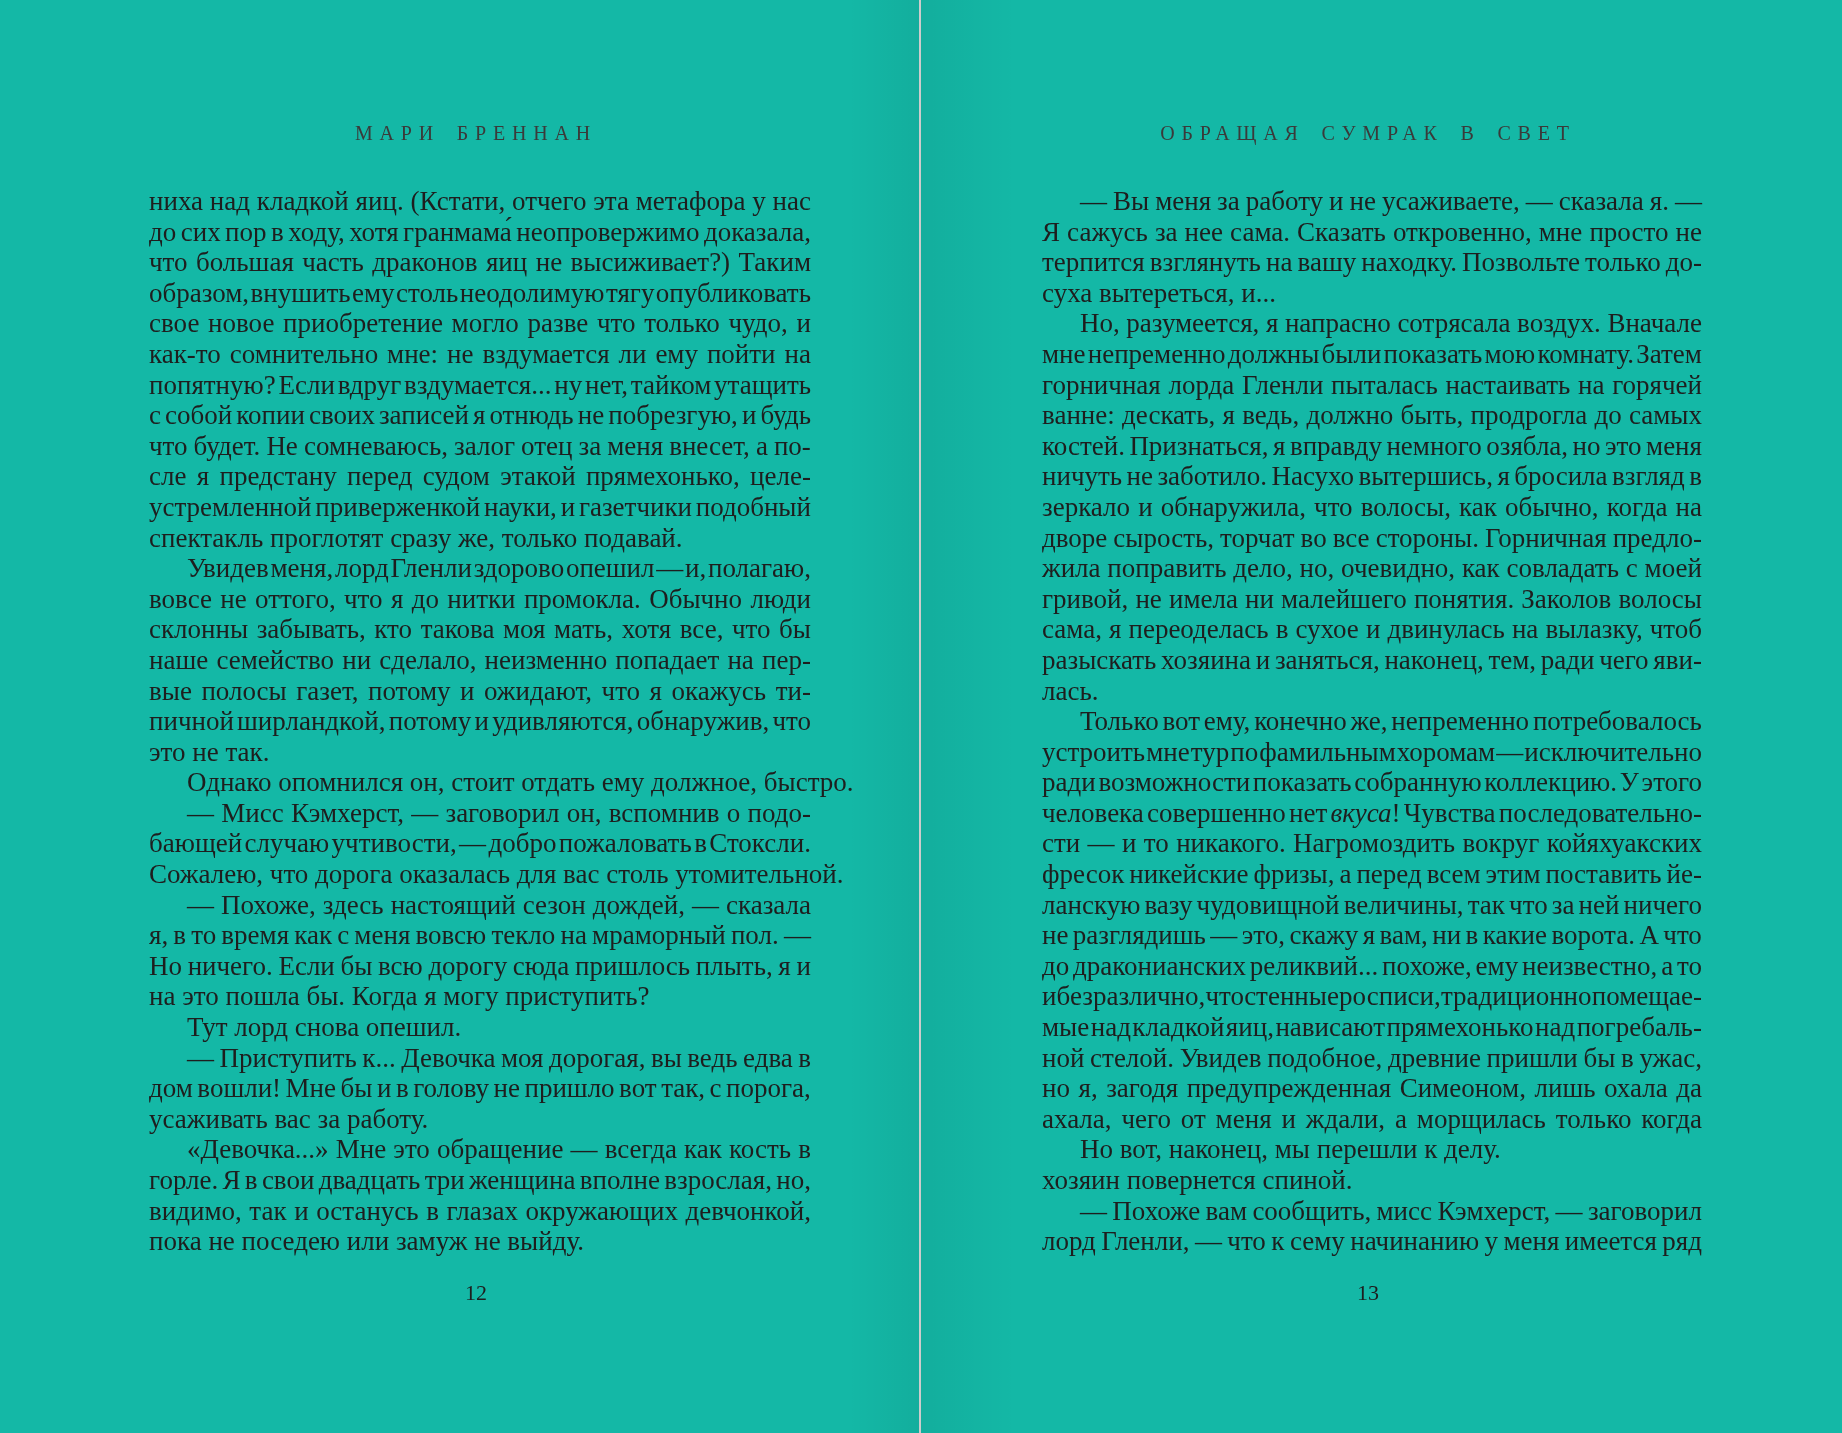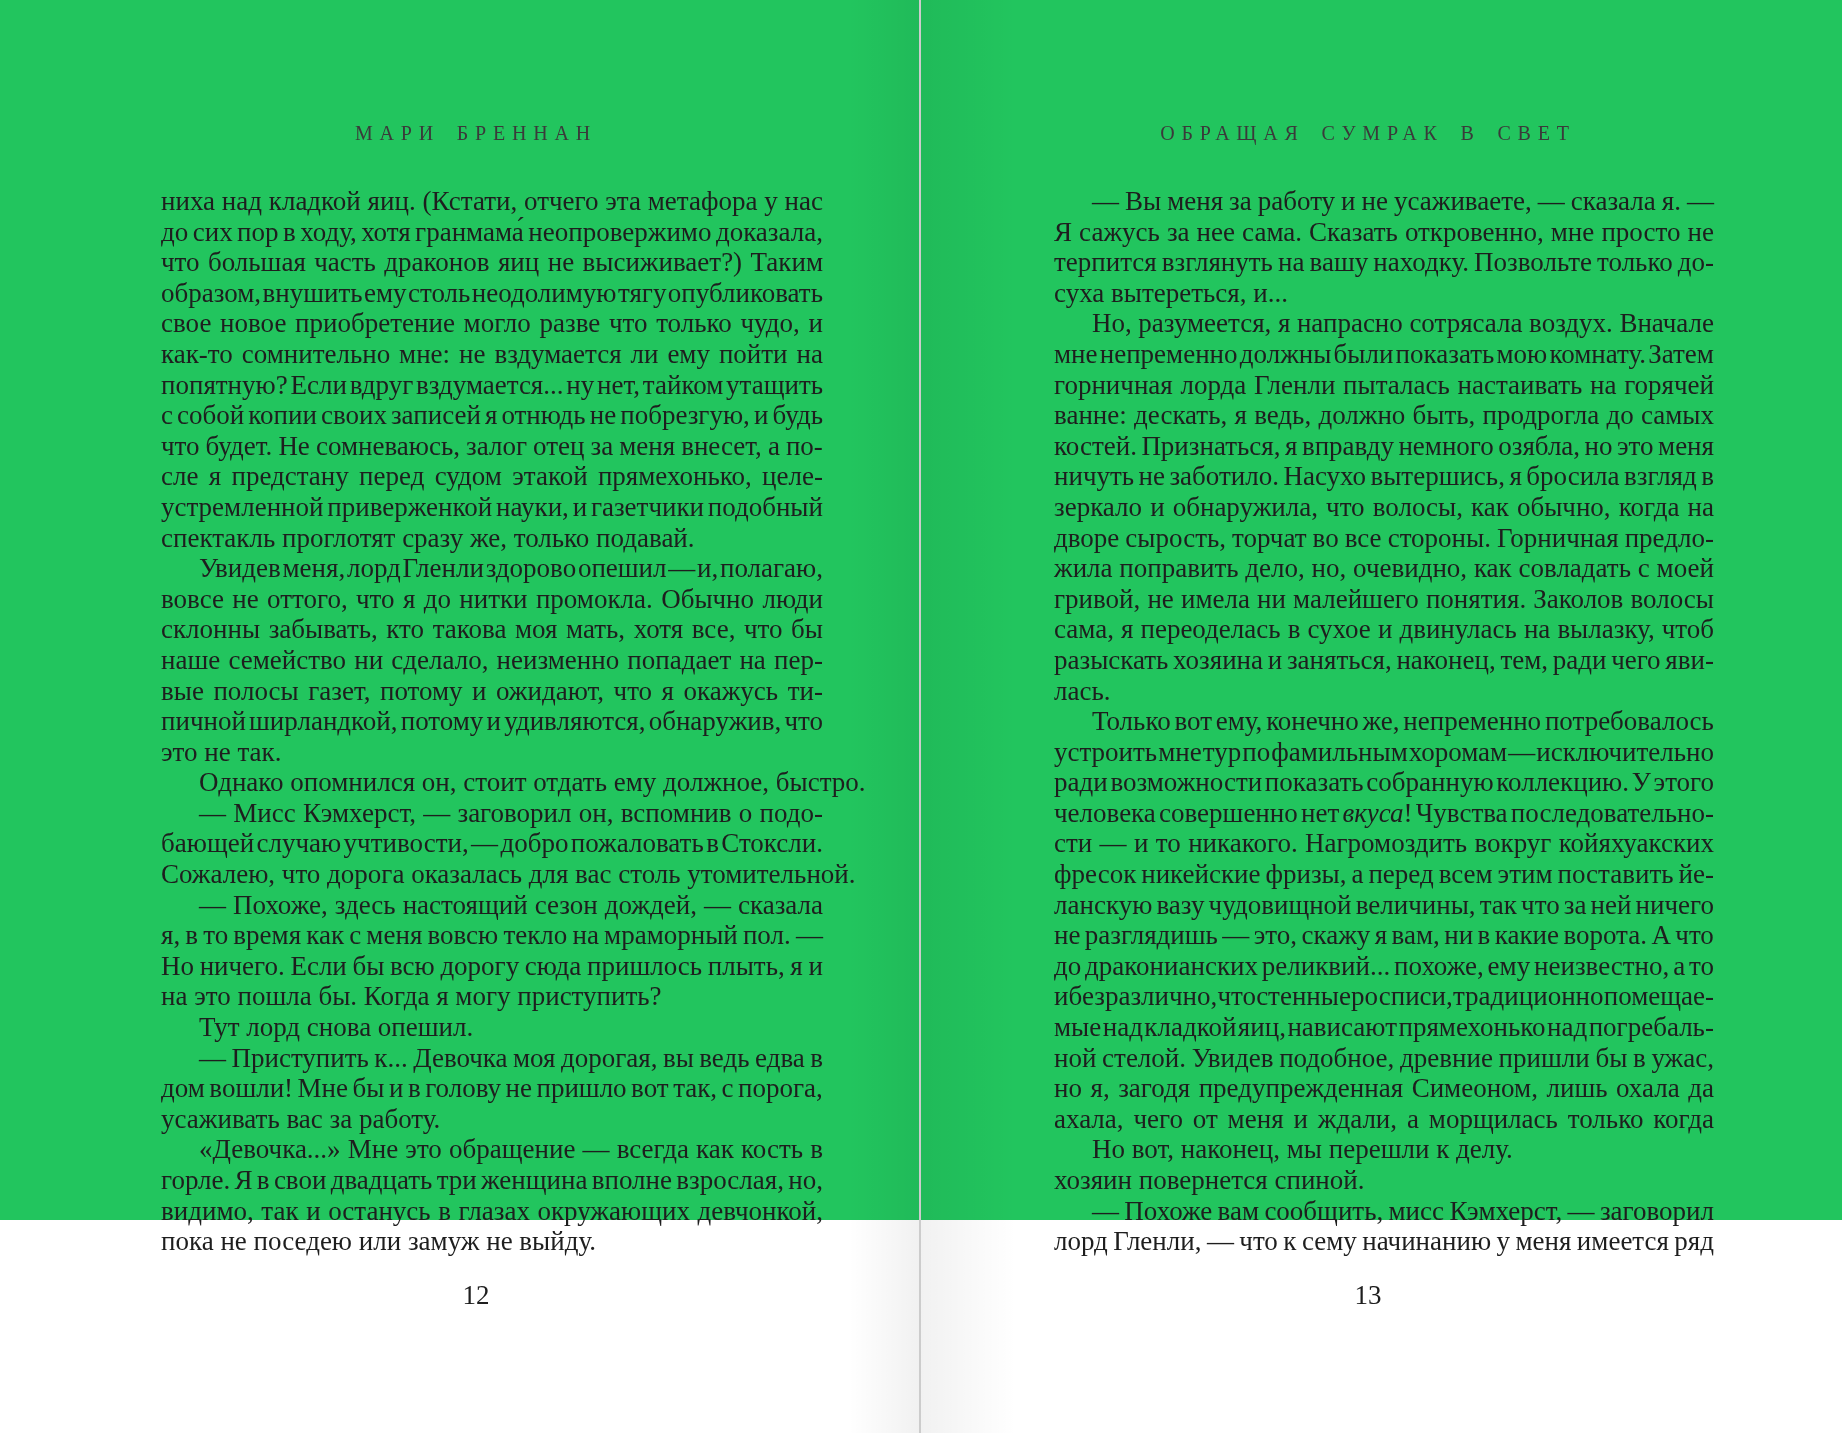--- a/index.html
+++ b/index.html
@@ -4,22 +4,22 @@
 <style>
   html, body {
     margin: 0; padding: 0;
     width: 1842px; height: 1433px;
     background: #ffffff;
     overflow: hidden;
     font-family: "Liberation Serif", "DejaVu Serif", serif;
   }
   .spread {
     position: relative;
-    width: 1842px; height: 1220px;
-    background: #22c55e;
+    width: 1842px; height: 1433px;
+    background: #14b8a6;
   }
   
   .gutter-shade-left {
     position: absolute; top: 0; height: 1433px;
     left: 848px; width: 71px;
     background: linear-gradient(to right, rgba(0,0,0,0), rgba(0,0,0,0.055));
   }
   .gutter-line {
     position: absolute; top: 0; height: 1433px;
     left: 919px; width: 2px;
@@ -38,40 +38,40 @@
   .running-header {
     position: absolute; top: 122px; left: 0; width: 100%;
     text-align: center;
     font-size: 20px;
     letter-spacing: 0.34em;
     word-spacing: 0.25em;
     color: #3a3a3a;
     white-space: nowrap;
   }
   .page-body {
-    position: absolute; top: 186px; left: 16px; width: 100%;
+    position: absolute; top: 186px; left: 4px; width: 100%;
     font-size: 27px;
     color: #1e1e1e;
   }
   .line {
     height: 30.6px;
     line-height: 30.6px;
     white-space: nowrap;
     overflow: visible;
   }
   .line.just {
     display: flex;
     justify-content: space-between;
     white-space: normal;
   }
   .line.ind { padding-left: 38px; }
   .folio {
     position: absolute; top: 1280px; left: 0; width: 100%;
     text-align: center;
-    font-size: 27px;
+    font-size: 22px;
     color: #1e1e1e;
   }
 </style>
 </head>
 <body>
 
 <div class="spread">
 
   <div class="gutter-shade-left"></div>
   <div class="gutter-line"></div>

